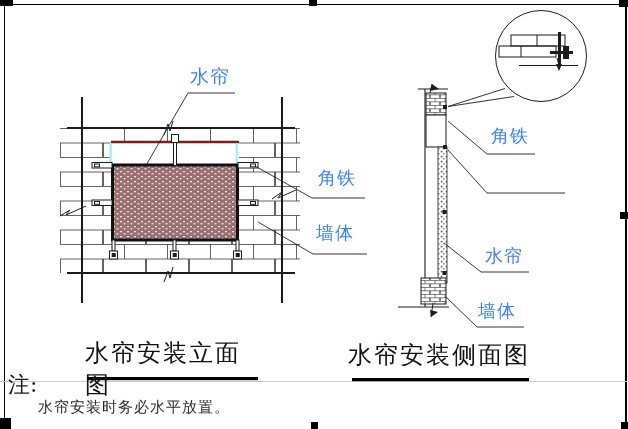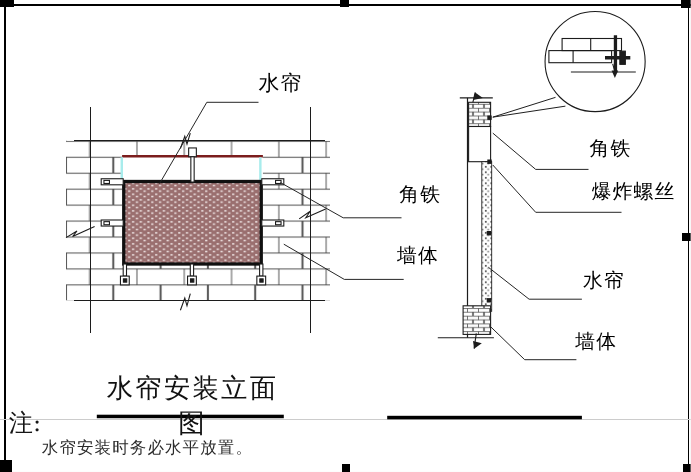--- a/index.html
+++ b/index.html
@@ -11,29 +11,28 @@
     font-family:"DejaVu Serif","Liberation Serif",serif;
     color:#1a1a1a;
   }
   .page svg{position:absolute;left:0;top:0;}
   .lbl{
     position:absolute;
     white-space:nowrap;
     font-size:18px;
     line-height:1.1;
     letter-spacing:1px;
-    color:#000000;
-    margin-left:45px;
+    color:#3b82f6;
   }
   .lbl-big{font-size:19px;}
   .caption{
     position:absolute;
     font-size:24px;
     letter-spacing:2px;
-    text-align:center;
+    text-align:left;
     color:#111;
   }
   .note-prefix{
     position:absolute;
     font-size:22px;
     color:#161616;
   }
   .note-text{
     position:absolute;
     font-size:15px;
@@ -207,25 +206,25 @@
   </svg>
 
   <div class="lbl lbl-big" style="left:190px;top:66px;">水帘</div>
 
   <div class="lbl" style="left:318px;top:168px;">角铁</div>
 
   <div class="lbl" style="left:316px;top:223px;">墙体</div>
 
   <div class="lbl" style="left:491px;top:126px;">角铁</div>
 
-  <div class="lbl" style="left:493px;top:165px;">爆炸螺丝</div>
 
   <div class="lbl" style="left:485px;top:246px;">水帘</div>
 
   <div class="lbl" style="left:478px;top:301px;">墙体</div>
 
   <div class="caption" style="left:85px;top:337px;width:180px;">水帘安装立面图</div>
 
+  <div class="caption" style="left:348px;top:339px;width:185px;">水帘安装侧面图</div>
 
   <div class="note-prefix" style="left:8px;top:370px;">注:</div>
 
   <div class="note-text" style="left:38px;top:398px;">水帘安装时务必水平放置。</div>
 </div>
 
 </body></html>

